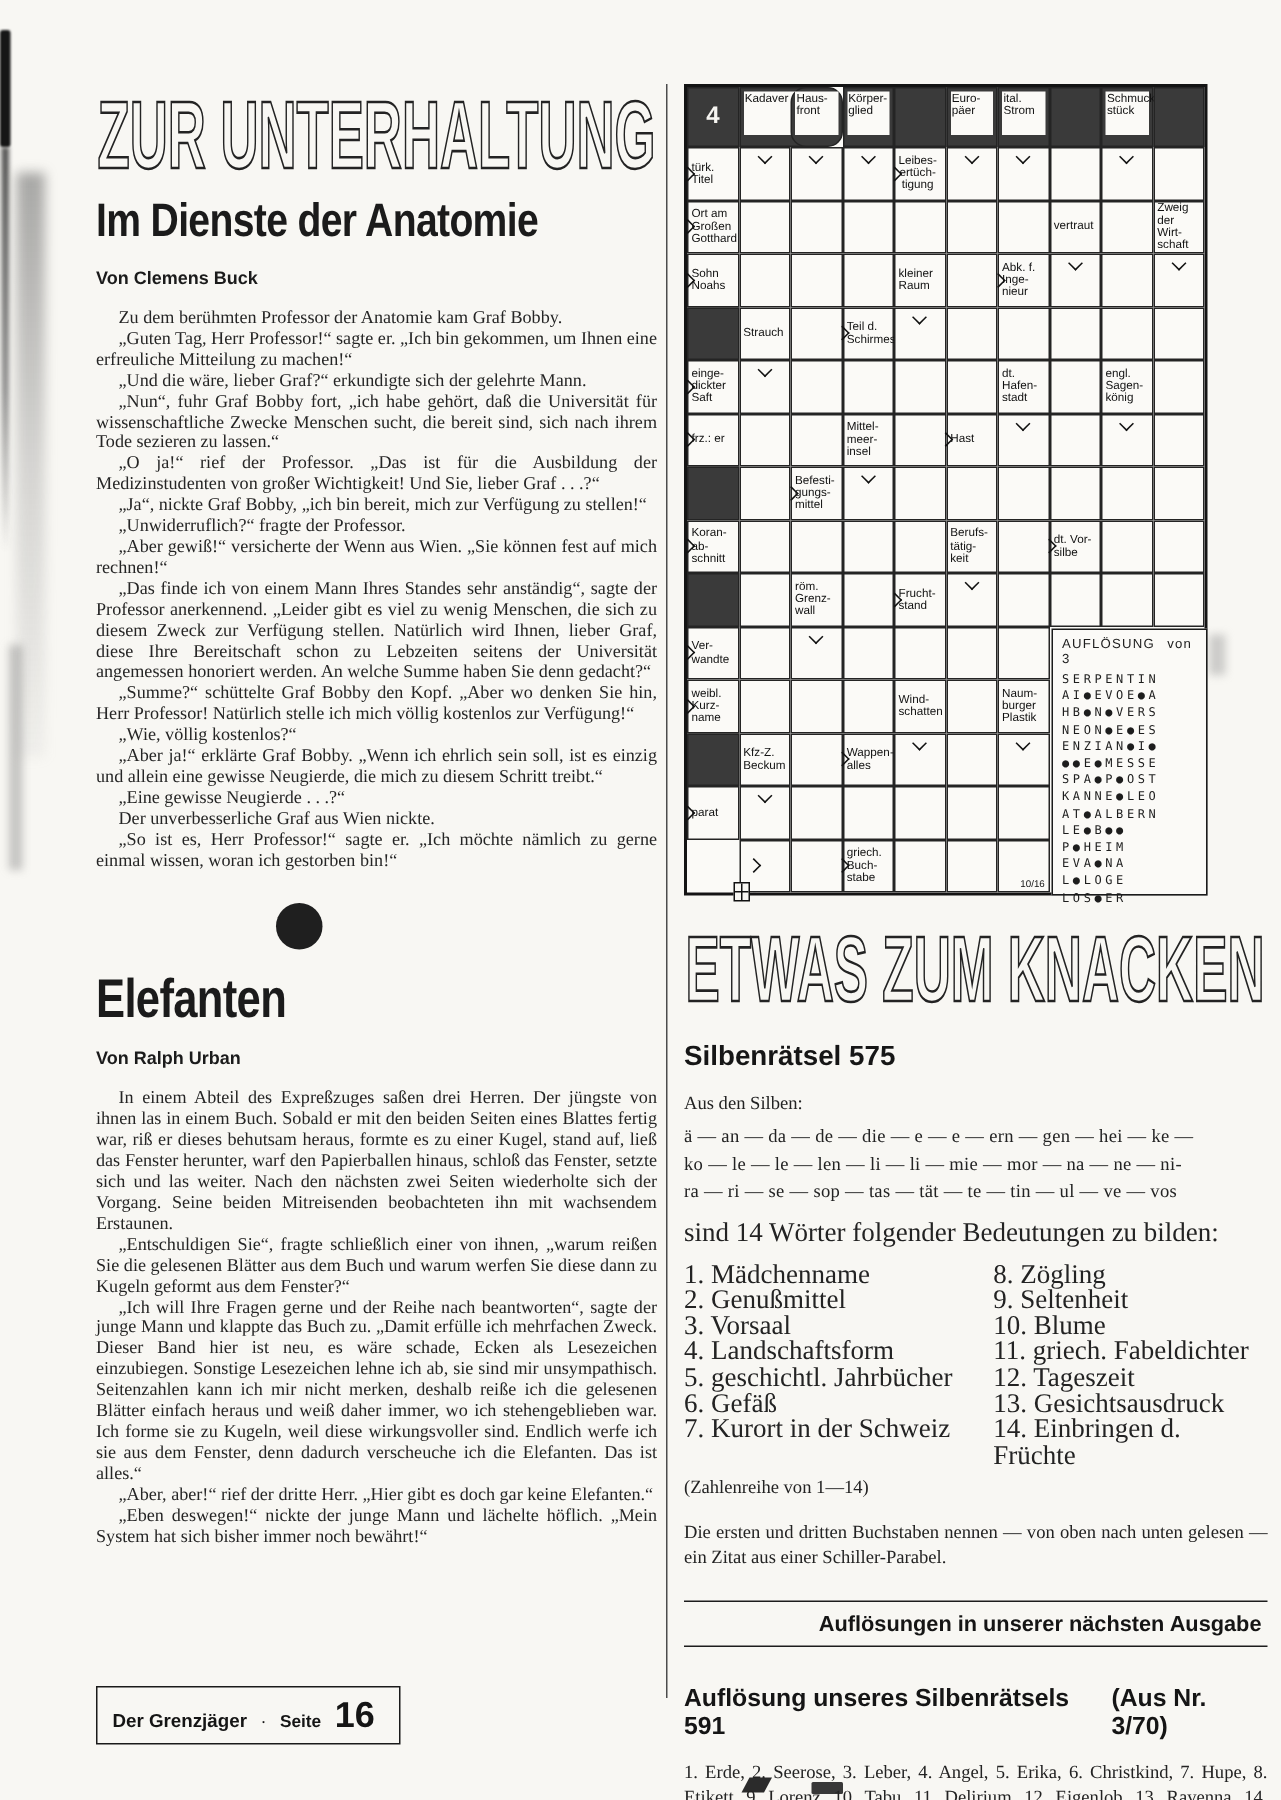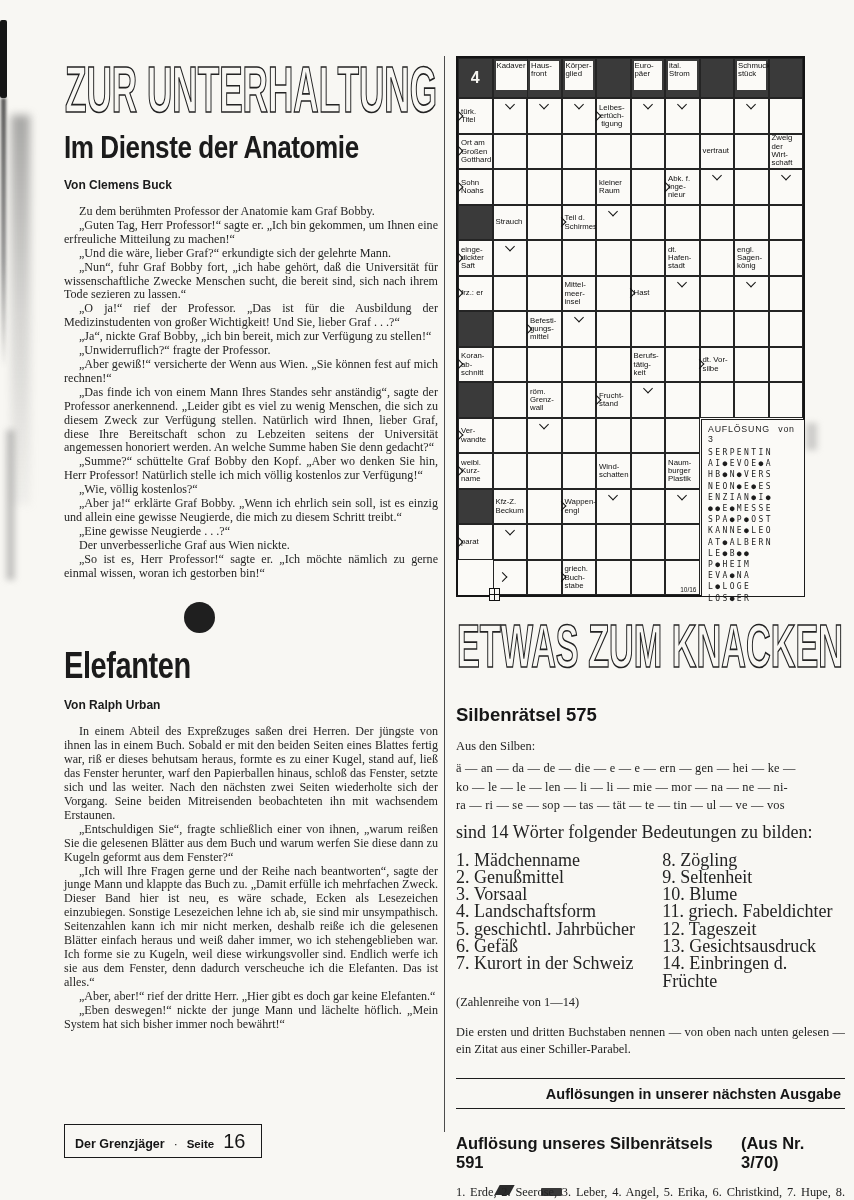--- a/index.html
+++ b/index.html
@@ -27,21 +27,21 @@
   .byline { font-family:"Liberation Sans", sans-serif; font-weight:bold; font-size:12px; margin-top:15px; color:#1b1b1b; }
   .body-text { margin-top:13px; font-size:12.1px; line-height:13.9px; text-align:justify; color:#252525; }
   .body-text p { margin:0; text-indent:15px; }
   .dot-sep { width:31px; height:31px; border-radius:50%; background:#1f1f1f; margin:22px 0 12px 120px; }
   
   .footer { position:absolute; left:64px; top:1124px; border:1.8px solid #1a1a1a; padding:5px 16px 4px 10px;
             display:flex; align-items:baseline; gap:9px; font-family:"Liberation Sans", sans-serif; color:#151515; }
   .footer .name { font-weight:bold; font-size:12.5px; }
   .footer .sep  { font-size:12px; }
   .footer .seite{ font-weight:bold; font-size:11.5px; }
-  .footer .num  { font-weight:normal; font-size:20px; }
+  .footer .num  { font-weight:bold; font-size:24px; }
   
   .col-right { position:absolute; left:456px; top:56px; width:389px; }
   
   .xw { position:relative; width:345px; border:2.5px solid #141414; background:#fbfaf7;
         display:grid; grid-template-columns:repeat(10,34.5px); grid-template-rows:40px repeat(14,35.5px); box-sizing:content-box; }
   .xcell { position:relative; border:1px solid #242424; background:#fbfaf7; box-sizing:border-box; }
   .xblack { background:#3a3a3a; }
   .xhead { background:#3a3a3a; }
   .xhead-inner { position:absolute; left:2px; right:2px; top:2px; bottom:7px; background:#fbfaf7;
                  font-family:"Liberation Sans", sans-serif; font-size:7.8px; line-height:1.07; padding:1px 1px;
@@ -59,21 +59,21 @@
             border:1.2px solid #1b1b1b; padding:3px 0 0 6px; box-sizing:border-box; z-index:4; }
   .solbox-title { font-family:"Liberation Sans", sans-serif; font-size:8.8px; letter-spacing:.8px; word-spacing:5px;
                   margin:1px 0 3px; color:#1d1d1d; }
   .sol-line { margin:0; font-family:"DejaVu Sans Mono", monospace; font-size:8px; letter-spacing:2.4px; line-height:11.2px;
               color:#1d1d1d; white-space:nowrap; }
   .regmark { position:absolute; left:31px; bottom:-6px; width:9px; height:11px; z-index:5; border:1px solid #111;
              background: linear-gradient(#111,#111) 50% 0/1.2px 100% no-repeat,
                          linear-gradient(#111,#111) 0 50%/100% 1.2px no-repeat, #f8f7f3; }
   
   .h2-outline { margin-top:14px; }
-  .sil-title { font-family:"Liberation Sans", sans-serif; font-weight:bold; font-size:18.5px; margin:25px 0 0; color:#161616; }
+  .sil-title { font-family:"Liberation Sans", sans-serif; font-weight:bold; font-size:18.5px; margin:13px 0 0; color:#161616; }
   .sil-intro { margin-top:13px; font-size:12.4px; }
   .syllables { margin-top:5px; font-size:12.4px; line-height:18.5px; letter-spacing:.2px; }
   .syllables div { margin:0; }
   .task { margin-top:7px; font-size:18px; }
   .def-cols { display:flex; margin-top:9px; }
   .def-col { font-size:18px; line-height:17.3px; }
   .def-col p { margin:0; }
   .def-col.dleft { width:208px; }
   .def-note { margin-top:5px; font-size:12.4px; }
   .hint { margin-top:14px; font-size:12.4px; line-height:16.8px; text-align:justify; }
@@ -156,21 +156,21 @@
           <p class="sol-line">EVA●NA</p>
           <p class="sol-line">L●LOGE</p>
           <p class="sol-line">LOS●ER</p>
         </div>
     </div>
     <div class="regmark"></div>
   <div class="xcell xnum" style="grid-area: 1 / 1;">4</div>
       <div class="xcell xhead" style="grid-area: 1 / 2; padding-left: 44px;">
         <div class="xhead-inner">Kadaver</div>
       </div>
-      <div class="xcell xhead" style="grid-area: 1 / 3;">
+      <div class="xcell xhead" style="grid-area: 1 / 3; border-radius: 10px;">
         <div class="xhead-inner">Haus-
 front</div>
       </div>
       <div class="xcell xhead" style="grid-area: 1 / 4;">
         <div class="xhead-inner">Körper-
 glied</div>
       </div>
       <div class="xcell xhead xblack" style="grid-area: 1 / 5;"></div>
       <div class="xcell xhead" style="grid-area: 1 / 6;">
         <div class="xhead-inner">Euro-
@@ -425,21 +425,21 @@
 Plastik</span>
       </div>
       <div class="xcell xblack" style="grid-area: 13 / 1;"></div>
       <div class="xcell xclue" style="grid-area: 13 / 2;">
         <span class="xtxt">Kfz-Z.
 Beckum</span>
       </div>
       <div class="xcell xempty" style="grid-area: 13 / 3;"></div>
       <div class="xcell xclue" style="grid-area: 13 / 4;">
         <span class="xtxt">Wappen-
-engl</span>
+alles</span>
         <i class="arr-r"></i>
       </div>
       <div class="xcell xempty" style="grid-area: 13 / 5;">
         <i class="arr-d"></i>
       </div>
       <div class="xcell xempty" style="grid-area: 13 / 6;"></div>
       <div class="xcell xempty" style="grid-area: 13 / 7;">
         <i class="arr-d"></i>
       </div>
       <div class="xcell xclue" style="grid-area: 14 / 1;">

